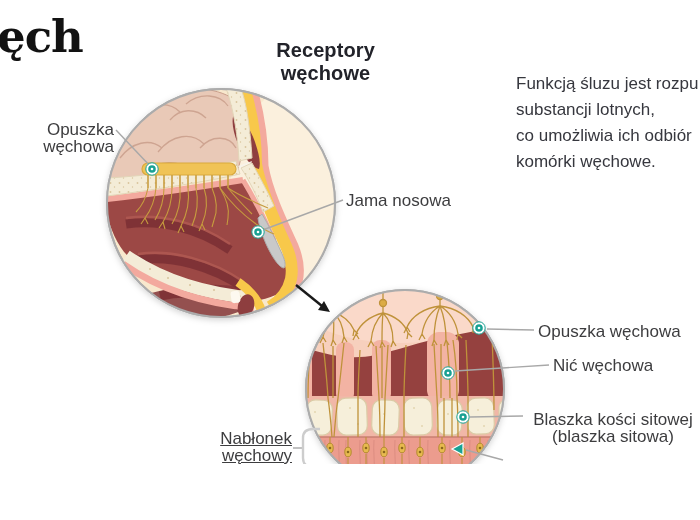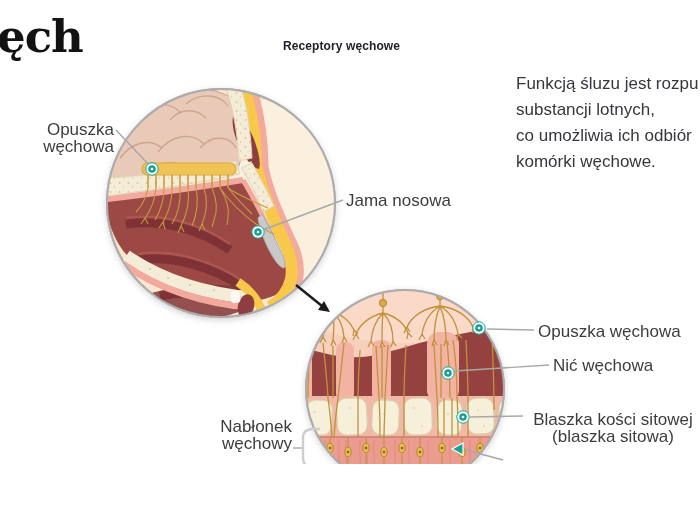--- a/index.html
+++ b/index.html
@@ -6,38 +6,38 @@
   .canvas{
     position:relative;width:700px;height:464px;overflow:hidden;
     background:#ffffff;font-family:"Liberation Sans","DejaVu Sans",sans-serif;
   }
   .logo{
     position:absolute;left:-3px;top:12px;
     font-family:"DejaVu Serif","Liberation Serif",serif;
     font-weight:700;font-size:45px;line-height:1.1;color:#121212;letter-spacing:-1px;
   }
   .title{
-    position:absolute;left:249px;top:39px;width:185px;text-align:center;
-    font-size:12px;font-weight:700;color:#22232a;letter-spacing:.1px;
+    position:absolute;left:233px;top:39px;width:185px;text-align:center;
+    font-size:20px;font-weight:700;color:#22232a;letter-spacing:.1px;
   }
   .description{
     position:absolute;left:516px;top:71px;width:190px;
     font-size:17px;line-height:26px;color:#36373e;
   }
   .description div{white-space:nowrap;}
   .lbl{
     position:absolute;font-size:17px;color:#3d3d3f;line-height:17px;
   }
   .lbl-upper-opuszka{left:0px;top:121px;width:114px;text-align:right;}
   .lbl-jama{left:346px;top:192px;width:120px;}
   .lbl-lower-opuszka{left:538px;top:323px;width:150px;}
   .lbl-nic{left:553px;top:357px;width:110px;}
   .lbl-blaszka{left:524px;top:411px;width:178px;text-align:center;}
   .lbl-nerwowo{left:500px;top:454px;width:148px;text-align:center;}
-  .lbl-nablonek{left:152px;top:418px;width:140px;text-align:right;}
+  .lbl-nablonek{left:152px;top:430px;width:140px;text-align:right;text-decoration:underline;}
   svg{position:absolute;left:0;top:0;}
 </style>
 </head>
 <body>
 
 <div class="canvas">
 
   <svg width="700" height="520" viewBox="0 0 700 520">
     <defs>
       <clipPath id="clipUpper">

